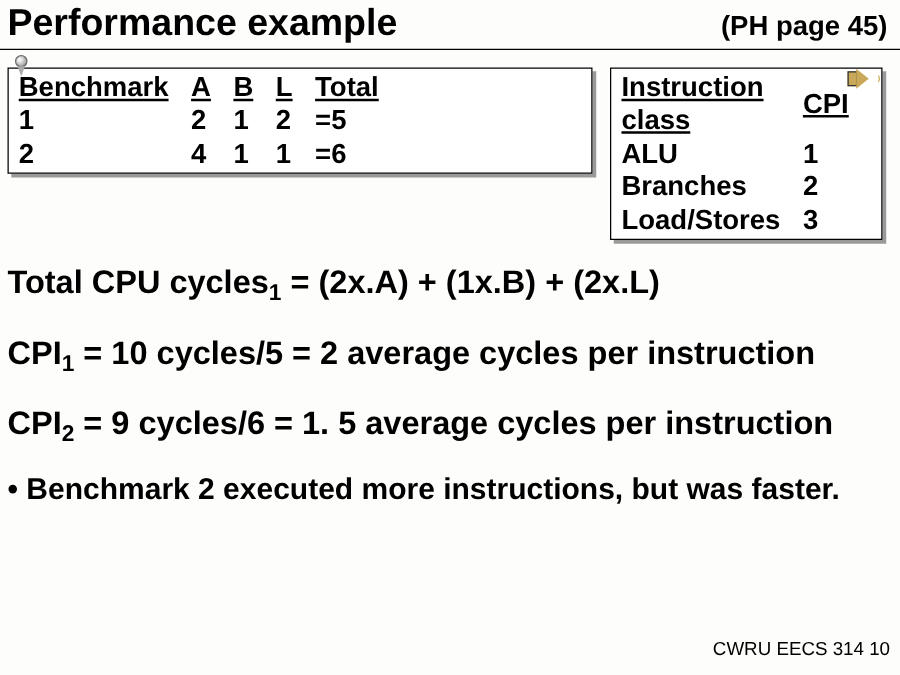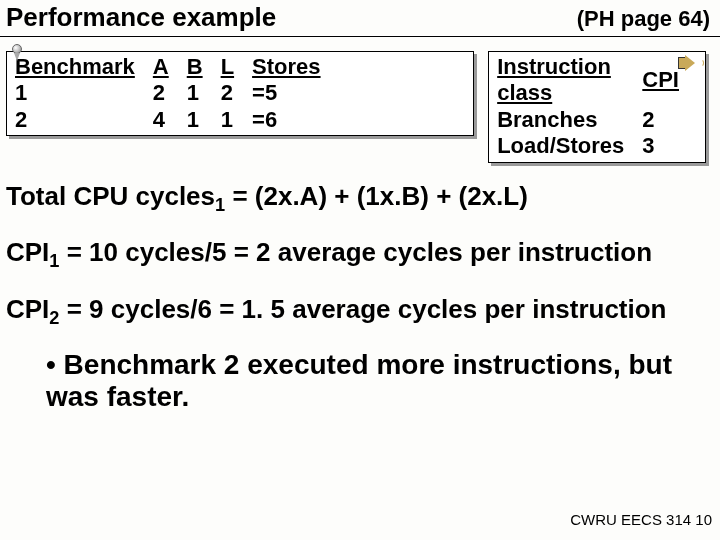--- a/index.html
+++ b/index.html
@@ -14,21 +14,21 @@
     position: relative;
     overflow: hidden;
   }
   .header {
     display: flex;
     justify-content: space-between;
     align-items: baseline;
     padding: 2px 10px 0 6px;
   }
   .header .title {
-    font-size: 26px;
+    font-size: 30px;
     font-weight: bold;
   }
   .header .ref {
     font-size: 22px;
     font-weight: bold;
   }
   .bar {
     border-bottom: 1px solid #000;
     border-top: 1px solid #fff;
     height: 2px;
@@ -63,23 +63,22 @@
   .instr-box { flex: 1; }
   .body-text {
     padding: 16px 10px 0 6px;
     font-size: 26px;
     line-height: 1.35;
   }
   .body-text p { margin: 0 0 18px 0; }
   sub { font-size: 0.7em; vertical-align: sub; }
   .bullet {
     font-weight: bold;
-    font-size: 28px;
+    font-size: 24px;
     padding: 0 10px 0 6px;
-    margin-left: 40px;
   }
   .footer {
     position: absolute;
     bottom: 12px;
     right: 8px;
     font-size: 15px;
   }
   .pin {
     position: absolute;
     top: 44px;
@@ -119,21 +118,21 @@
   .sound-icon .wave {
     width:8px;height:8px;border:1.5px solid #c9a959;border-left:none;border-radius:50%;border-top-color:transparent;border-bottom-color:transparent;
     margin-left:1px;
   }
 </style>
 </head>
 <body>
 
 <div class="header">
   <div class="title">Performance example</div>
-  <div class="ref">(PH page 64)</div>
+  <div class="ref">(PH page 45)</div>
 </div>
 <div class="bar"></div>
 
 <div class="pin">
   <div class="pin-top"></div>
   <div class="pin-shadow"></div>
 </div>
 
 <div class="sound-icon">
   <div class="box"></div>
@@ -143,21 +142,21 @@
 
 <div class="tables-row">
   <div class="tbox bench-box">
     <table>
       <tbody>
           <tr>
         <th class="uhdr">Benchmark</th>
         <th class="uhdr">A</th>
         <th class="uhdr">B</th>
         <th class="uhdr">L</th>
-        <th class="uhdr">Stores</th>
+        <th class="uhdr">Total</th>
       </tr>
       <tr>
         <td>1</td>
         <td>2</td>
         <td>1</td>
         <td>2</td>
         <td>=5</td>
       </tr>
       <tr>
         <td>2</td>
@@ -169,20 +168,24 @@
     </tbody>
       </table>
   </div>
 
   <div class="tbox instr-box">
     <table>
       <tbody>
           <tr>
         <th class="uhdr">Instruction class</th>
         <th class="uhdr">CPI</th>
+      </tr>
+      <tr>
+        <td>ALU</td>
+        <td>1</td>
       </tr>
       <tr>
         <td>Branches</td>
         <td>2</td>
       </tr>
       <tr>
         <td>Load/Stores</td>
         <td>3</td>
       </tr>
     </tbody>

